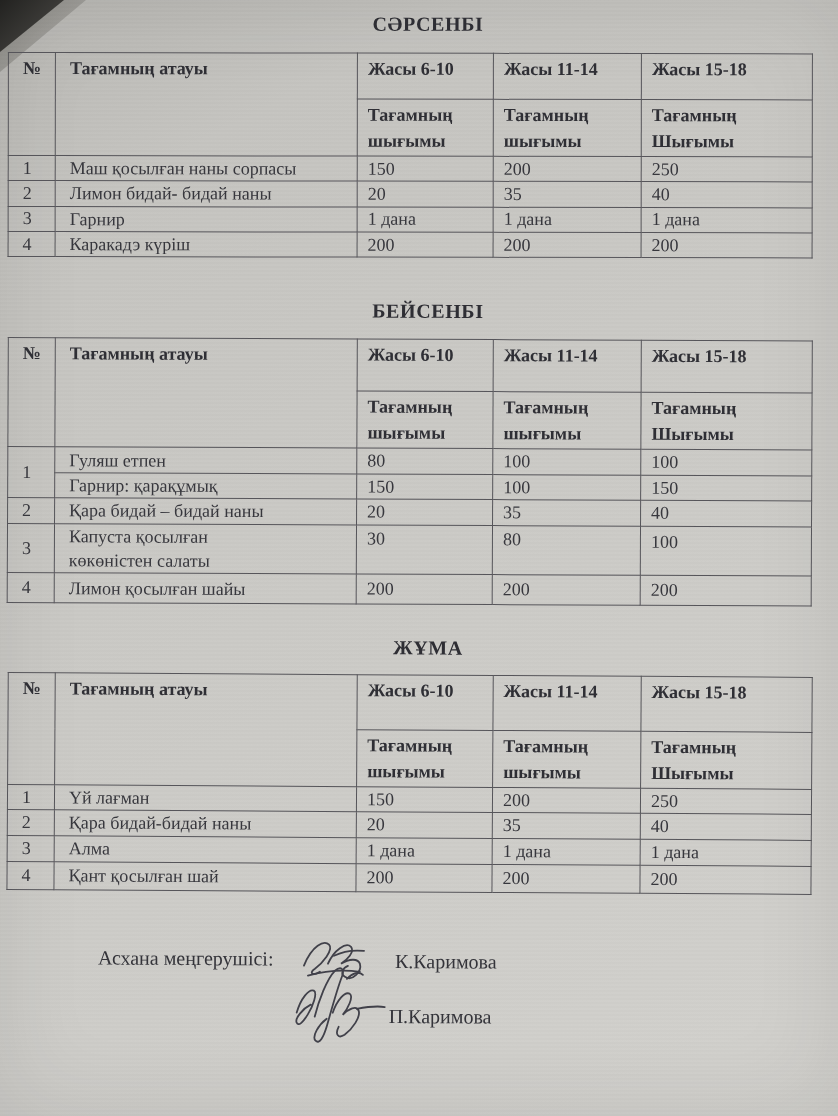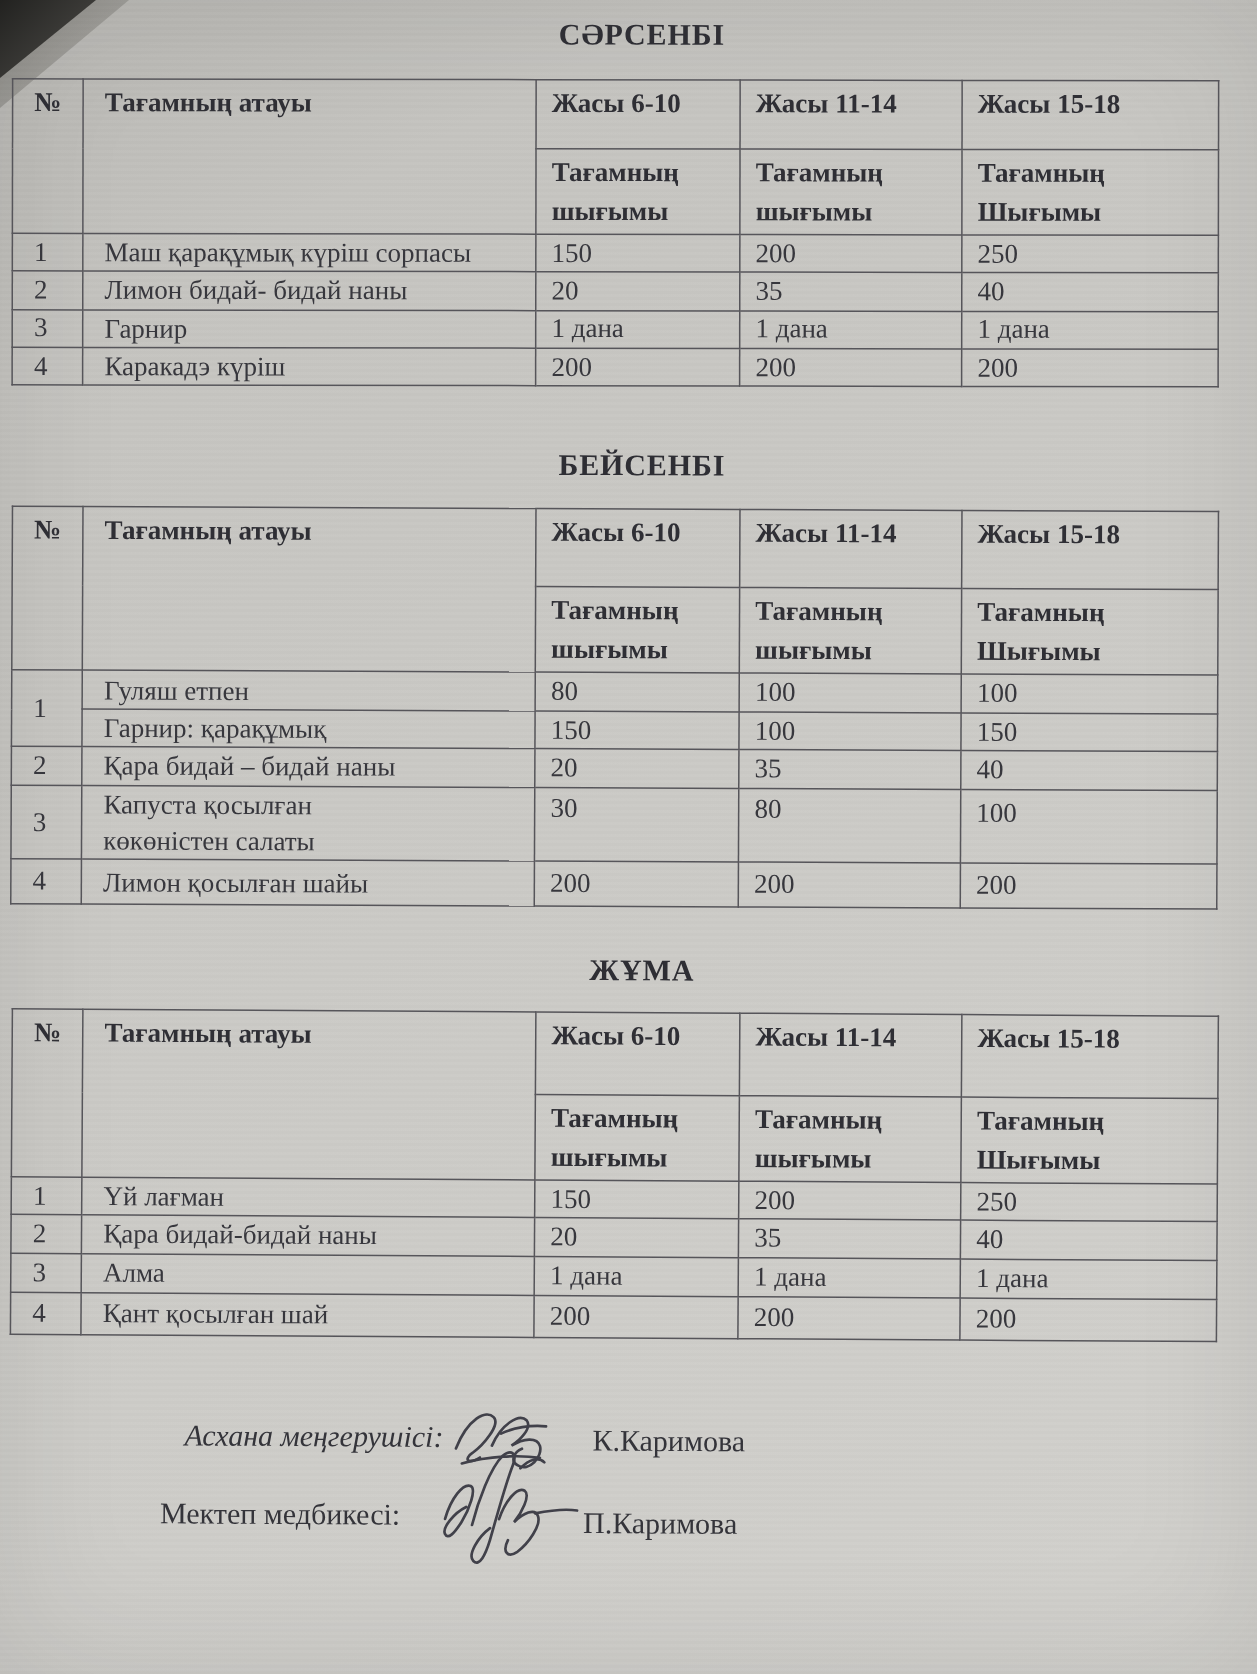--- a/index.html
+++ b/index.html
@@ -67,21 +67,21 @@
   
   .t1 tr.h1 { height:46px; } .t1 tr.h2 { height:47px; }
   .t1 tr.d1 { height:24px; } .t1 tr.d2 { height:25px; } .t1 tr.d3 { height:25px; } .t1 tr.d4 { height:22px; }
   .t2 tr.h1 { height:52px; } .t2 tr.h2 { height:45px; }
   .t2 tr.d1 { height:26px; } .t2 tr.d2 { height:21px; } .t2 tr.d3 { height:25px; } .t2 tr.d4 { height:49px; } .t2 tr.d5 { height:30px; }
   .t3 tr.h1 { height:55px; } .t3 tr.h2 { height:45px; }
   .t3 tr.d1 { height:25px; } .t3 tr.d2 { height:25px; } .t3 tr.d3 { height:26px; } .t3 tr.d4 { height:28px; }
   .signatures { position:absolute; inset:0; transform:rotate(0.3deg); transform-origin:top left; }
   .sig-label { position:absolute; font-size:20px; color:#34343a; }
   .sig-name  { position:absolute; font-size:20px; color:#34343a; }
-  .lbl1 { left:128px; top:946px;font-style:italic; }
+  .lbl1 { left:103px; top:946px; }
   .nm1  { left:400px; top:948px; }
   .lbl2 { left:112px; top:998px; }
   .nm2  { left:394px; top:1003px; }
   .sig-svg { position:absolute; }
   .svg1 { left:303px; top:930px; }
   .svg2 { left:292px; top:963px; }
 </style>
 </head>
 <body>
 
@@ -108,21 +108,21 @@
         <th class="h-age">Жасы 11-14</th>
         <th class="h-age">Жасы 15-18</th>
       </tr>
       <tr class="h2">
         <th class="h-sub sub1">Тағамның шығымы</th>
         <th class="h-sub sub2">Тағамның шығымы</th>
         <th class="h-sub sub3">Тағамның Шығымы</th>
       </tr>
       <tr class="d1">
         <td class="cell-no">1</td>
-        <td class="cell-name">Маш қарақұмық күріш сорпасы</td>
+        <td class="cell-name">Маш қосылған наны сорпасы</td>
         <td class="cell-val">150</td>
         <td class="cell-val">200</td>
         <td class="cell-val">250</td>
       </tr>
       <tr class="d2">
         <td class="cell-no">2</td>
         <td class="cell-name">Лимон бидай- бидай наны</td>
         <td class="cell-val">20</td>
         <td class="cell-val">35</td>
         <td class="cell-val">40</td>
@@ -266,21 +266,20 @@
     <svg class="sig-svg svg1" width="100" height="62" viewBox="0 0 100 62">
       <g fill="none" stroke="#41414a" stroke-width="1.8" stroke-linecap="round">
         <path d="M6,34 C14,14 26,8 31,13 C36,18 24,32 17,37 C11,41 14,45 22,40"></path>
         <path d="M30,32 C36,18 48,10 53,15 C57,20 49,28 43,32 C51,27 60,26 62,32 C64,39 55,50 47,45 C42,42 45,36 50,34"></path>
         <path d="M10,44 C28,39 48,38 62,40"></path>
         <path d="M36,24 C44,20 56,18 66,19"></path>
       </g>
     </svg>
     <span class="sig-name nm1">К.Каримова</span>
 
-    <span class="sig-label lbl2">Мектеп медбикесі:</span>
     <svg class="sig-svg svg2" width="110" height="85" viewBox="0 0 110 85">
       <g fill="none" stroke="#41414a" stroke-width="1.8" stroke-linecap="round">
         <path d="M10,48 C14,34 22,24 27,26 C31,28 26,42 21,50 C16,58 12,62 10,58 C8,54 16,44 24,40"></path>
         <path d="M28,52 C32,36 40,14 48,6 C54,1 58,4 55,12 C50,25 44,48 40,62 C37,72 33,80 29,76 C25,72 32,60 40,54"></path>
         <path d="M46,48 C50,36 58,26 63,29 C67,32 61,44 56,50 C62,44 70,40 72,46 C74,52 66,64 58,70 C52,74 48,70 52,62"></path>
         <path d="M60,14 C66,8 72,6 76,10"></path>
         <path d="M70,44 C80,42 92,41 98,42"></path>
       </g>
     </svg>
     <span class="sig-name nm2">П.Каримова</span>

